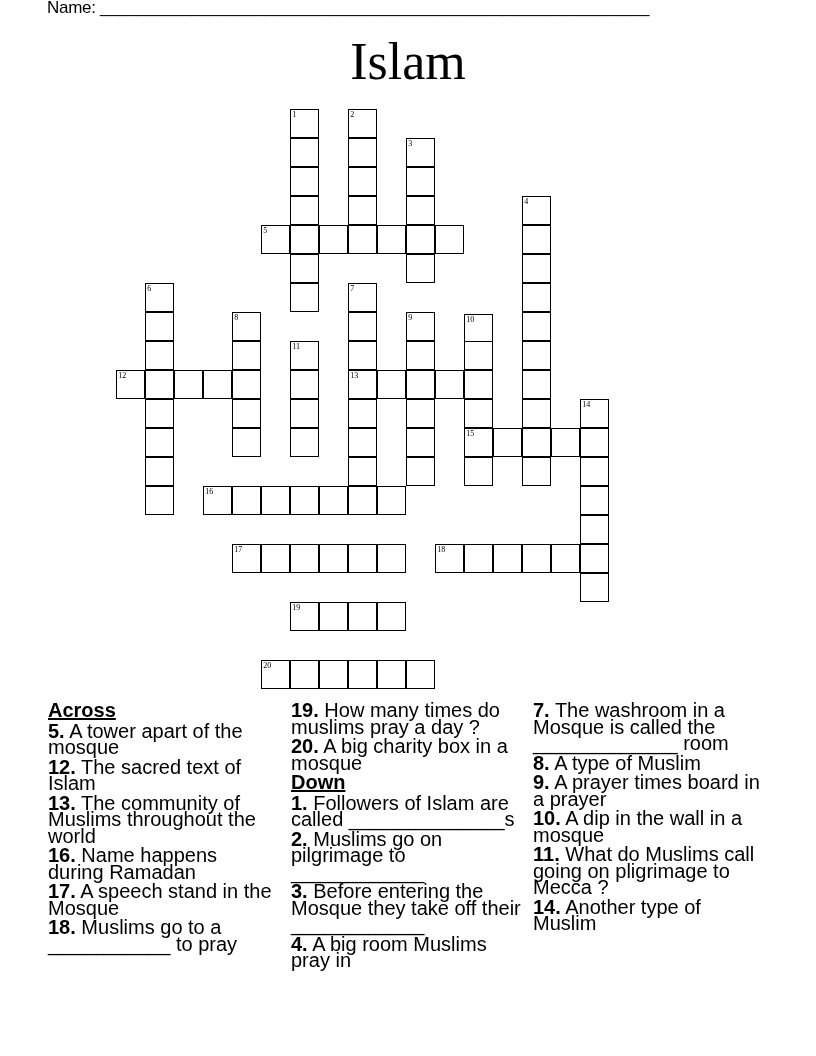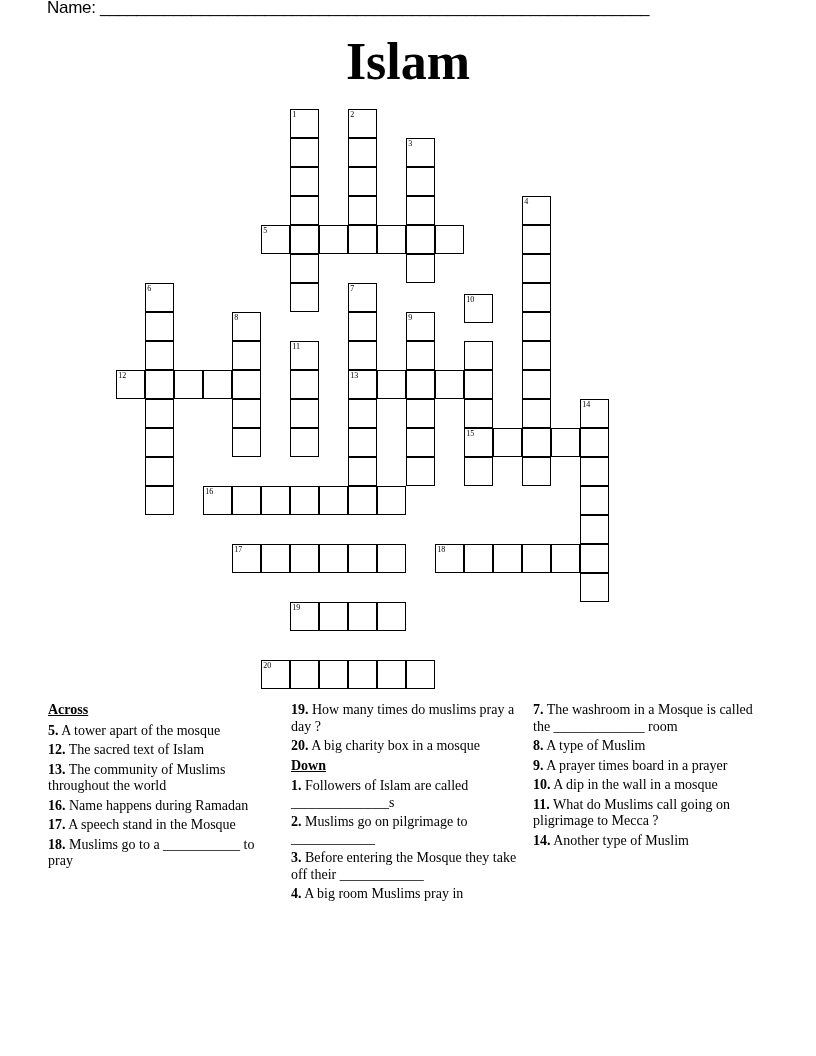--- a/index.html
+++ b/index.html
@@ -1,23 +1,23 @@
 <!DOCTYPE html>
 <html><head>
   <meta charset="utf-8">
   <style>
     html, body { margin: 0; padding: 0; background: #ffffff; }
     body { width: 816px; height: 1056px; position: relative; overflow: hidden; color: #000; }
     .name-line { position: absolute; left: 47px; top: -2px; font-family: "Liberation Sans", sans-serif; font-size: 17px; letter-spacing: -0.3px; }
-    .title { position: absolute; left: 0; width: 816px; top: 30px; text-align: center; font-family: "Liberation Serif", serif; font-size: 52px; line-height: 64px; font-weight: bold; }
+    .title { position: absolute; left: 0; width: 816px; top: 30px; text-align: center; font-family: "Liberation Serif", serif; font-size: 52px; line-height: 64px; }
     .grid { position: absolute; left: 0; top: 0; width: 816px; height: 700px; }
     .cell { position: absolute; width: 29px; height: 29px; box-sizing: border-box; border: 1.6px solid #000; background: #fff; margin-left: -0.8px; margin-top: -0.8px; }
     .cell input { position: absolute; inset: 0; width: 100%; height: 100%; border: none; background: transparent; text-align: center; font-family: "Liberation Serif", serif; font-size: 16px; padding: 0; outline: none; text-transform: uppercase; }
     .num { position: absolute; left: 1px; top: 0px; font-family: "Liberation Serif", serif; font-size: 8px; line-height: 9px; pointer-events: none; z-index: 2; }
-    .clues { position: absolute; top: 702px; font-family: Liberation Serif, serif; font-size: 14px; line-height: 16.5px; }
+    .clues { position: absolute; top: 702px; font-family: Liberation Sans, sans-serif; font-size: 20px; line-height: 16.5px; }
     .col1 { left: 48px; width: 225px; }
     .col2 { left: 291px; width: 232px; }
     .col3 { left: 533px; width: 230px; }
     .clue { margin-bottom: 3px; }
     .clue b { font-weight: bold; }
     .heading { font-weight: bold; text-decoration: underline; margin-bottom: 4px; }
   </style>
 </head>
 <body>
 
@@ -205,21 +205,21 @@
     </div>
     <div class="cell" style="left: 407px; top: 400px;">
       <input maxlength="1" style="">
     </div>
     <div class="cell" style="left: 407px; top: 429px;">
       <input maxlength="1" style="">
     </div>
     <div class="cell" style="left: 407px; top: 458px;">
       <input maxlength="1" style="">
     </div>
-    <div class="cell" style="left: 465px; top: 295px;">
+    <div class="cell" style="left: 465px; top: 315px;">
       <span class="num">10</span>
       <input maxlength="1" style="">
     </div>
     <div class="cell" style="left: 465px; top: 342px;">
       <input maxlength="1" style="">
     </div>
     <div class="cell" style="left: 465px; top: 371px;">
       <input maxlength="1" style="">
     </div>
     <div class="cell" style="left: 465px; top: 400px;">

